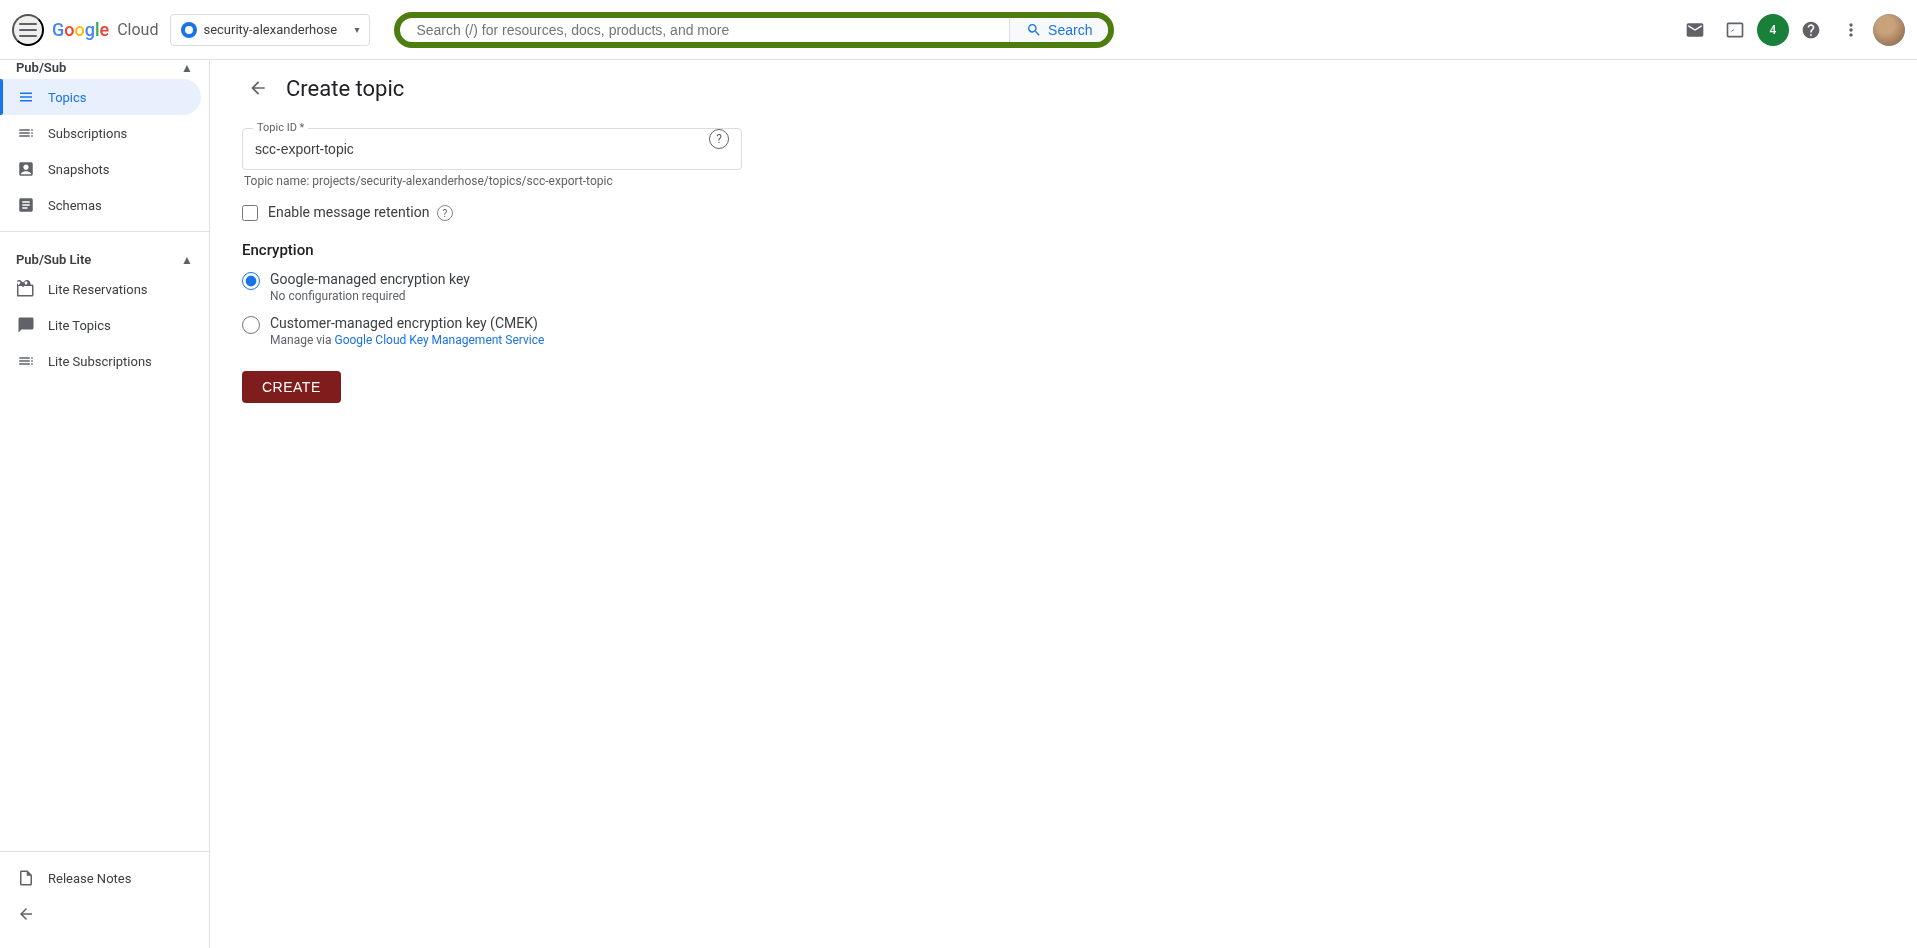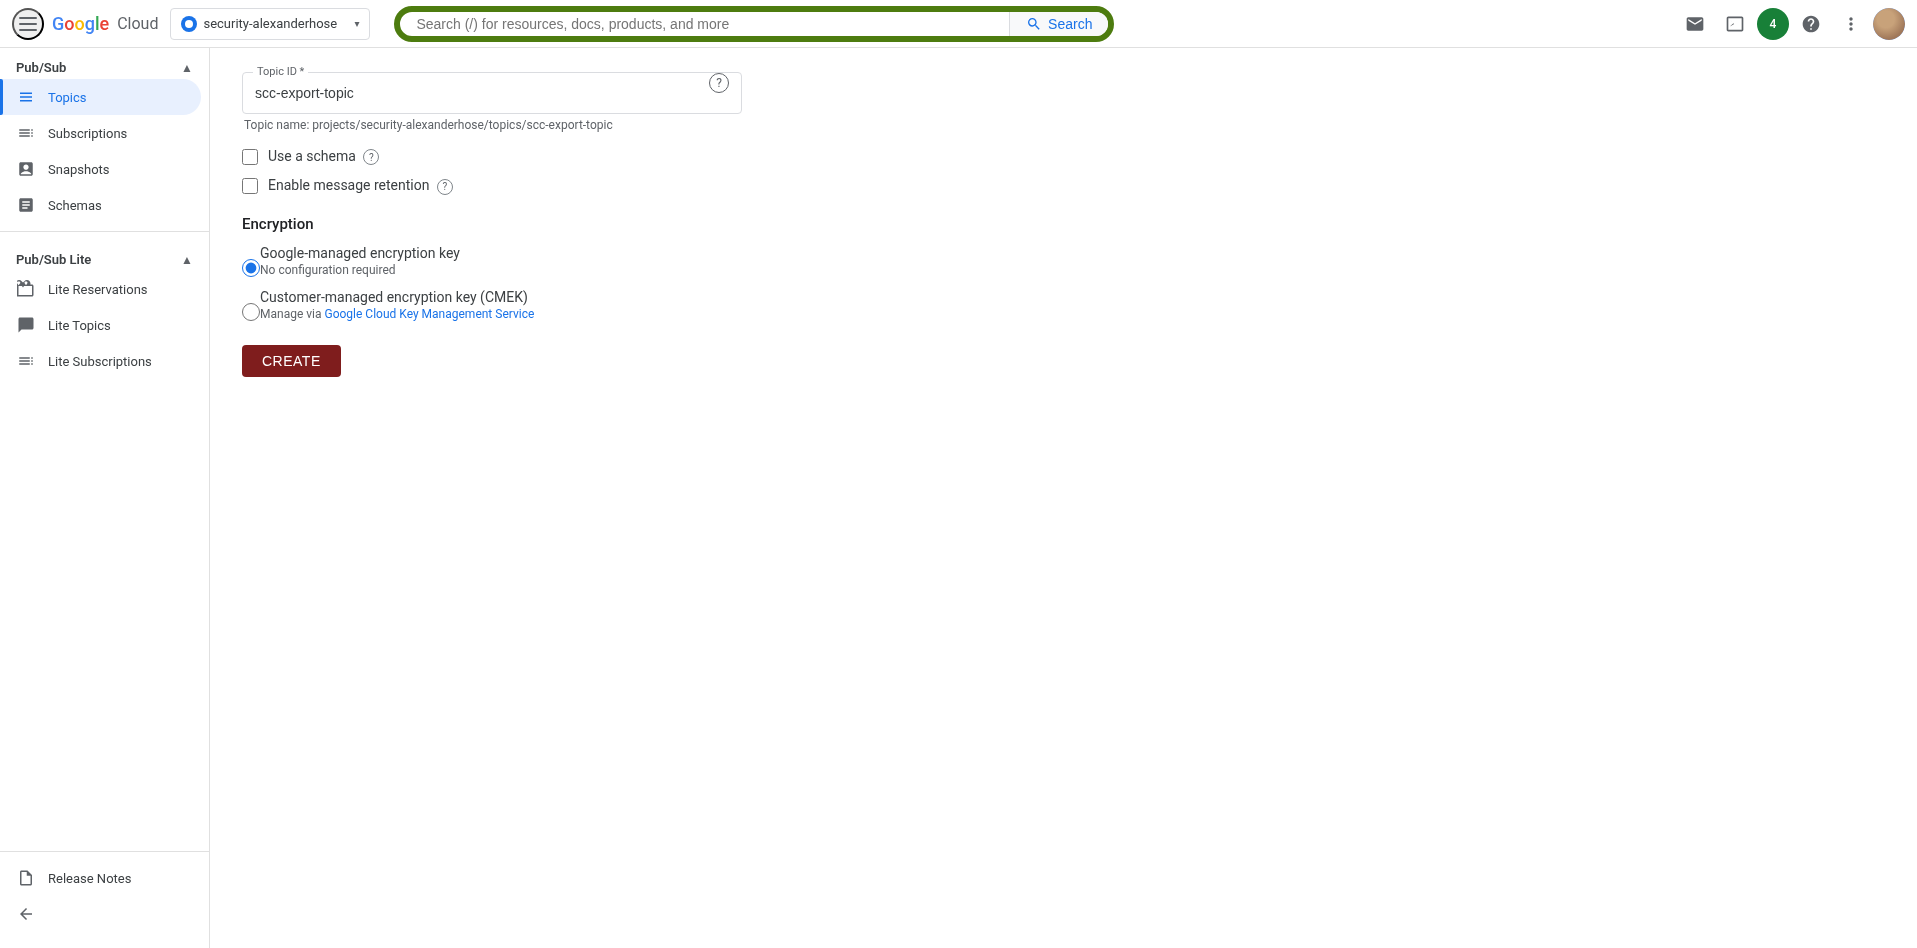--- a/index.html
+++ b/index.html
@@ -1,20 +1,20 @@
 <!DOCTYPE html>
 <html><head>
   <meta charset="utf-8">
   <style>
     * { box-sizing: border-box; margin: 0; padding: 0; }
     body { font-family: 'Google Sans', Roboto, Arial, sans-serif; font-size: 14px; color: #202124; background: #fff; height: 948px; overflow: hidden; }
 
     
     .top-nav {
-      display: flex; align-items: center; height: 48px;
+      display: flex; align-items: center; height: 60px;
       border-bottom: 1px solid #e0e0e0; padding: 0 12px; gap: 8px;
       position: fixed; top: 0; left: 0; right: 0; background: #fff; z-index: 100;
     }
     .nav-hamburger { width: 32px; height: 32px; display: flex; align-items: center; justify-content: center; cursor: pointer; border-radius: 50%; }
     .hamburger-icon { display: flex; flex-direction: column; gap: 4px; }
     .hamburger-icon span { display: block; width: 18px; height: 2px; background: #5f6368; border-radius: 1px; }
     .google-cloud-logo { display: flex; align-items: center; gap: 6px; text-decoration: none; margin-right: 4px; }
     .g-blue { color: #4285f4; }
     .g-red { color: #ea4335; }
     .g-yellow { color: #fbbc05; }
@@ -138,21 +138,21 @@
     }
     .checkbox-label { font-size: 14px; color: #3c4043; }
     .inline-help { display: inline-flex; align-items: center; justify-content: center;
       width: 16px; height: 16px; border-radius: 50%; border: 1.5px solid #80868b;
       color: #5f6368; font-size: 10px; cursor: pointer; margin-left: 4px; vertical-align: middle;
     }
 
     .section-title { font-size: 15px; font-weight: 500; color: #202124; margin: 20px 0 12px 0; }
 
     .radio-group { display: flex; flex-direction: column; gap: 12px; }
-    .radio-option { display: flex; align-items: flex-end; }
+    .radio-option { display: flex; align-items: flex-start; gap: 10px; }
     .radio-input {
       width: 18px; height: 18px; cursor: pointer; margin-top: 1px; accent-color: #1a73e8;
     }
     .radio-label-group { display: flex; flex-direction: column; gap: 2px; }
     .radio-label { font-size: 14px; color: #3c4043; }
     .radio-sublabel { font-size: 12px; color: #5f6368; }
     .radio-link { color: #1a73e8; text-decoration: none; }
 
     .create-btn {
       background: #7f1d1d; color: white; border: none; border-radius: 4px;
@@ -316,43 +316,44 @@
         <div class="sidebar-item-icon">
           <svg width="18" height="18" viewBox="0 0 24 24" fill="currentColor">
             <path d="M20 11H7.83l5.59-5.59L12 4l-8 8 8 8 1.41-1.41L7.83 13H20v-2z"></path>
           </svg>
         </div>
       </div>
     </div>
   </aside>
 
   <main class="main-content">
+    <div class="page-header">
+      <button class="back-btn">
+        <svg width="20" height="20" viewBox="0 0 24 24" fill="#5f6368">
+          <path d="M20 11H7.83l5.59-5.59L12 4l-8 8 8 8 1.41-1.41L7.83 13H20v-2z"></path>
+        </svg>
+      </button>
+      <h1 class="page-title">Create topic</h1>
+    </div>
 
     <div class="form-container">
       
       <div class="form-field">
         <div class="field-box">
           <span class="field-label">Topic ID *</span>
           <div class="field-row">
             <input class="field-input" type="text" value="scc-export-topic" style="">
             <div class="field-help-icon">?</div>
           </div>
         </div>
         <div class="field-hint">Topic name: projects/security-alexanderhose/topics/scc-export-topic</div>
       </div>
 
       
 
-      <div class="checkbox-row">
-        <input type="checkbox" class="checkbox-input" id="cb-use-schema" style="">
-        <label class="checkbox-label" for="cb-use-schema">
-          <span>Use a schema</span>
-          <span class="inline-help">?</span>
-        </label>
-      </div>
 
       <div class="checkbox-row">
         <input type="checkbox" class="checkbox-input" id="cb-msg-retention" style="">
         <label class="checkbox-label" for="cb-msg-retention">
           <span>Enable message retention</span>
           <span class="inline-help">?</span>
         </label>
       </div>
 
       

